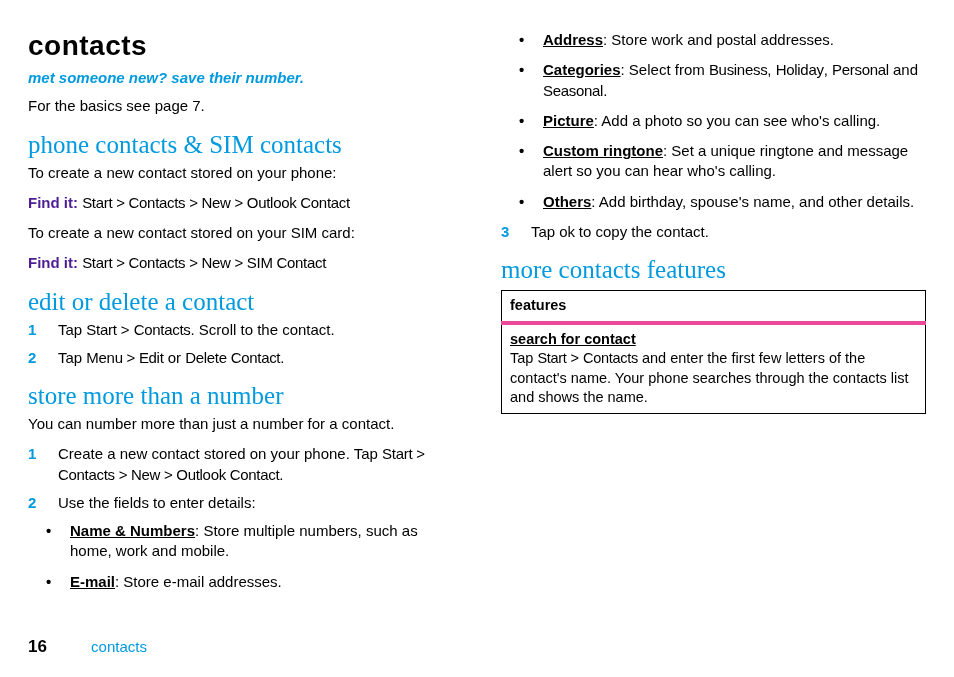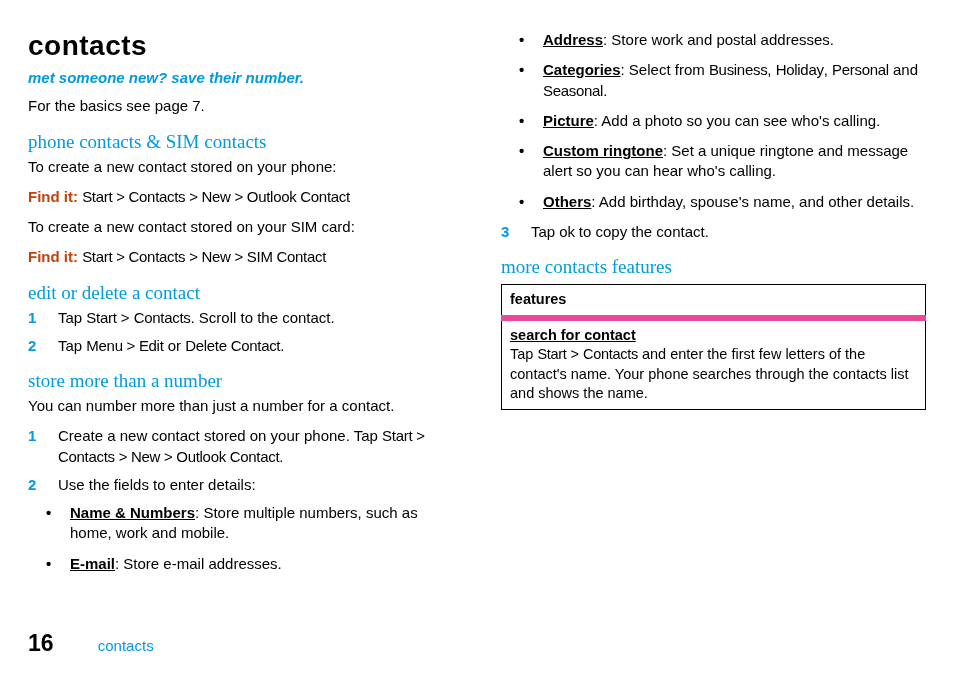--- a/index.html
+++ b/index.html
@@ -30,26 +30,26 @@
     font-style:italic;
     font-weight:bold;
     color:#019ade;
     margin:0 0 8px 0;
     font-size:15px;
   }
   p{margin:0 0 10px 0;line-height:1.35;}
   h2{
     color:#019ade;
     font-weight:normal;
-    font-size:19px;
+    font-size:25px;
     margin:14px 0 4px 0;
     font-family:Georgia,'Times New Roman',serif;
   }
   .findit{
-    color:#c2410c;
+    color:#4c1d95;
     font-weight:bold;
   }
   .cond{
     font-family:'Arial Narrow',Arial,sans-serif;
     font-stretch:condensed;
     letter-spacing:-0.3px;
   }
   ol.steps{
     list-style:none;
     padding:0;
@@ -94,29 +94,29 @@
   table.feat th, table.feat td{
     border:1px solid #000;
     text-align:left;
     padding:5px 8px;
     font-size:14.5px;
     line-height:1.35;
     vertical-align:top;
   }
   table.feat th{
     font-weight:bold;
-    border-bottom:6px solid #ec4899;
+    border-bottom:4px solid #ec4899;
   }
   .footer{
     position:absolute;
     left:28px;
     bottom:20px;
     font-size:15px;
   }
-  .footer .pnum{font-weight:900;font-size:23px;margin-right:40px;}
+  .footer .pnum{font-weight:900;font-size:17px;margin-right:40px;}
   .footer .psec{color:#019ade;}
 </style>
 </head>
 <body>
 
 <div class="page">
   <div class="col">
     <h1>contacts</h1>
     <p class="tagline">met someone new? save their number.</p>
     <p>For the basics see page 7.</p>

